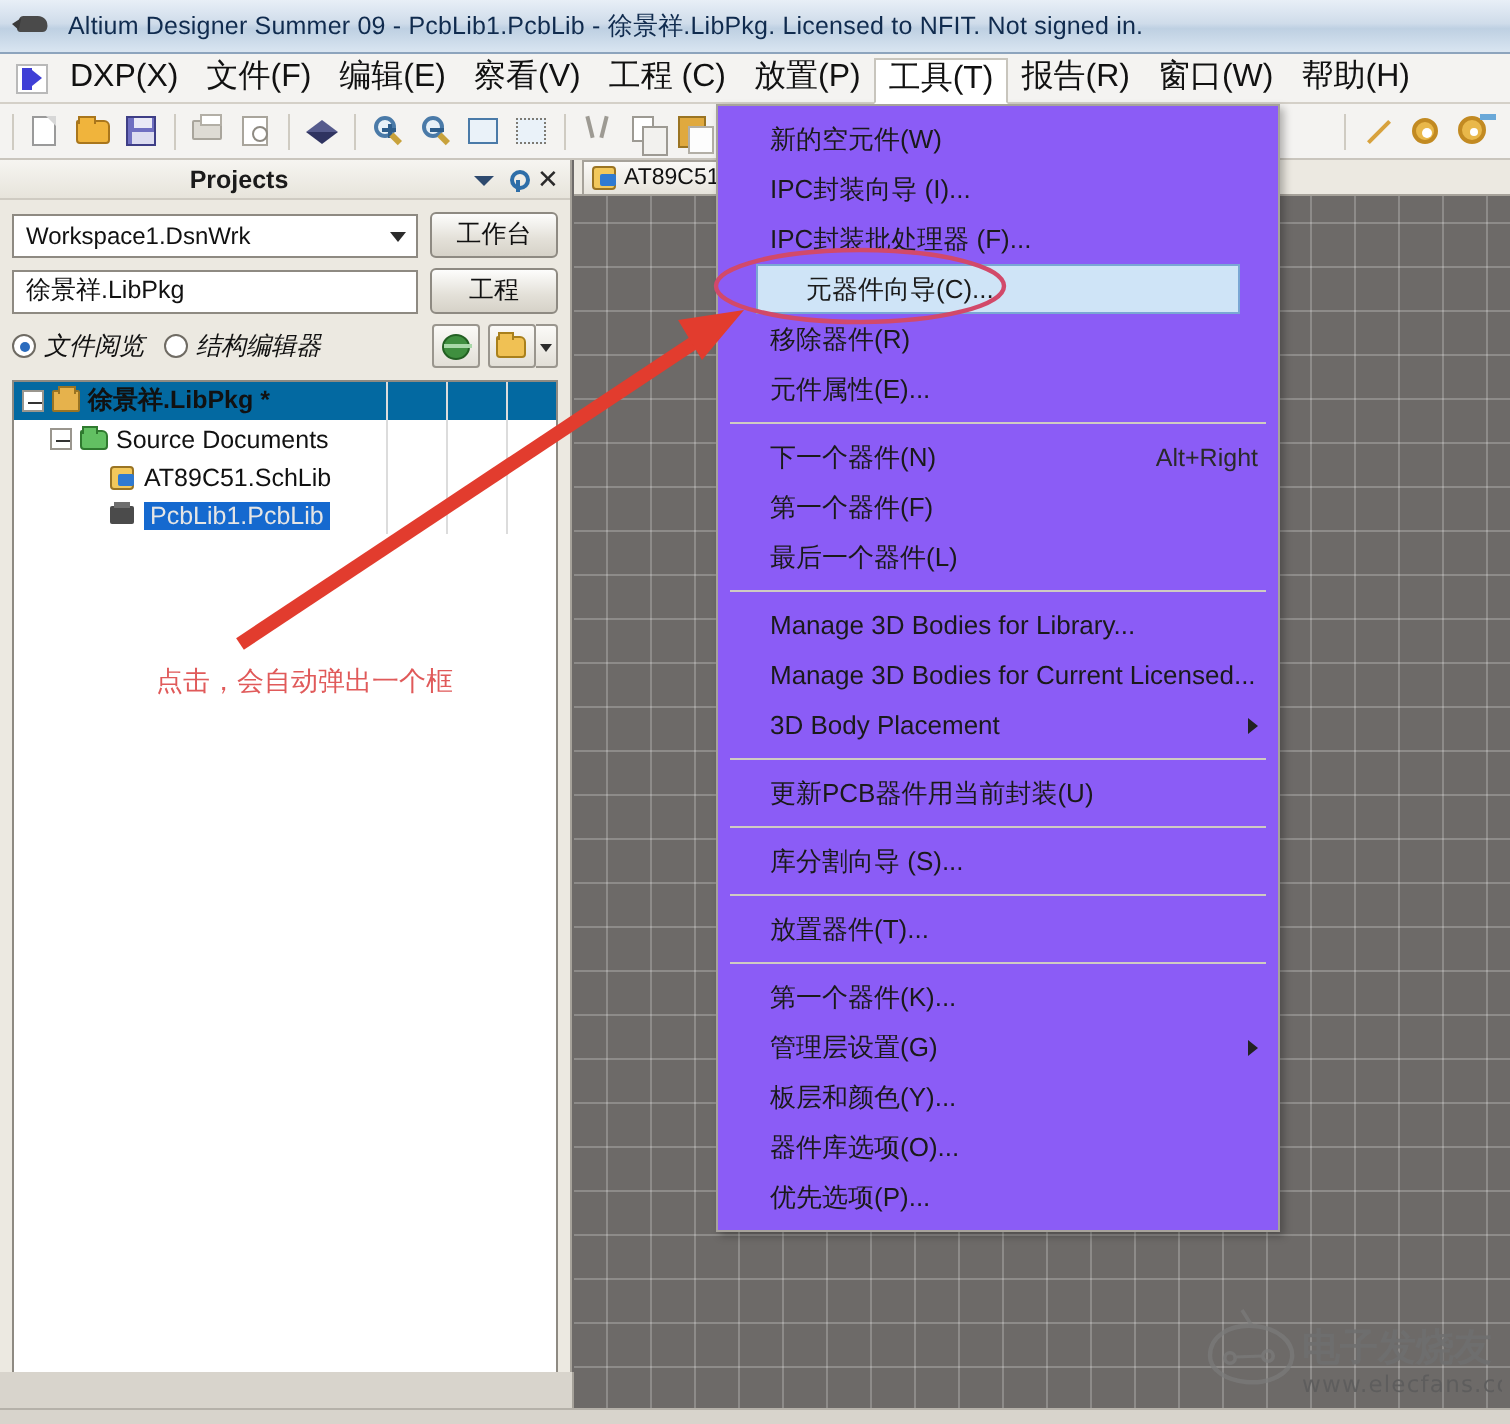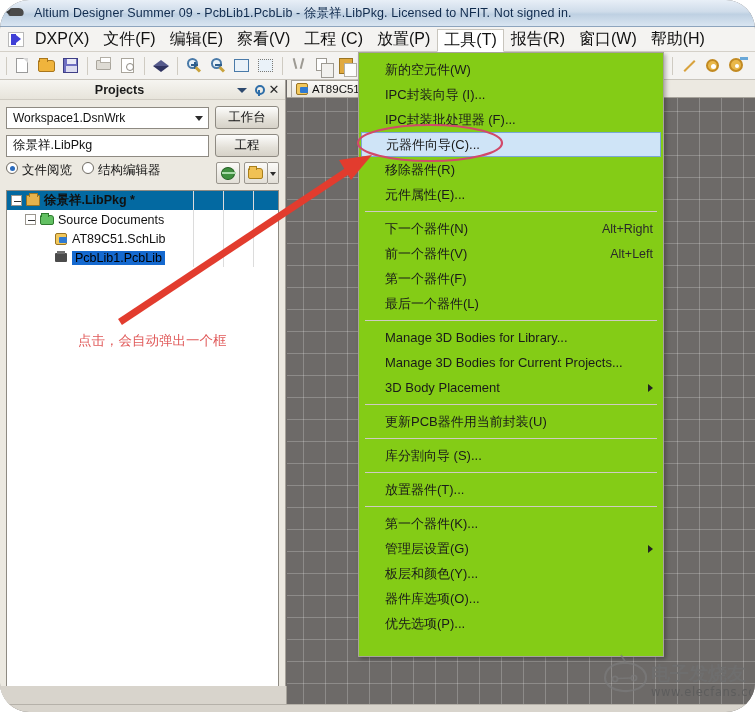--- a/index.html
+++ b/index.html
@@ -8,21 +8,20 @@
     width: 755px; height: 712px;
     overflow: hidden;
     font-family: "Liberation Sans", "DejaVu Sans", sans-serif;
     background: #ffffff;
   }
   #app {
     position: relative;
     width: 755px; height: 712px;
     background: #6d6a68;
     overflow: hidden;
-    border-radius: 29px;
   }
 
   
   .titlebar {
     position: absolute; left: 0; top: 0; width: 755px; height: 27px;
     background: linear-gradient(180deg,#e8eff7 0%, #cfdcea 45%, #bed0e2 55%, #d9e5f1 100%);
     border-bottom: 1px solid #8da4bd;
     display: flex; align-items: center;
   }
   .titlebar .tb-icon {
@@ -167,21 +166,21 @@
     width: 64px; height: 23px; margin-left: 6px;
     background: linear-gradient(180deg,#fdfdfc,#e3e0d8 60%,#d6d2c8);
     border:1px solid #8e8a82; border-radius:3px;
     font-size:12.5px; color:#111; display:flex; align-items:center; justify-content:center;
     cursor: pointer;
   }
   .textbox {
     flex:1; height:22px; background:#fff; border:1px solid #8e8a82;
     display:flex; align-items:center; padding-left:6px; font-size:12.5px; color:#111;
   }
-  .radio-row { display:flex; margin: 4px 0 6px 0; }
+  .radio-row { display:flex; align-items:center; margin: 4px 0 6px 0; font-style: italic; }
   .radio { width:12px; height:12px; border-radius:50%; border:1px solid #6f6b63;
     background:#fff; margin-right:4px; position:relative; flex:none; }
   .radio.on:after{content:""; position:absolute; left:2.5px; top:2.5px; width:5px;height:5px;
     border-radius:50%; background:#2a6bbd;}
   .radio-label{ font-size:12.5px; color:#111; margin-right:10px; }
   .icon-btn {
     width:24px; height:22px; border:1px solid #9a968e; border-radius:2px;
     background: linear-gradient(180deg,#fbfaf7,#e2dfd7);
     margin-left:4px; position:relative; cursor:pointer; flex:none;
   }
@@ -198,21 +197,21 @@
     border-left:3.5px solid transparent; border-right:3.5px solid transparent; border-top:4px solid #2b2b2b;}
 
   
   .tree {
     margin-top: 4px; height: 498px;
     background:#fff; border:1px solid #8e8a82;
     font-size: 12.5px; color:#111; overflow:hidden; position:relative;
   }
   .tnode { display:flex; align-items:center; height:19px; white-space:nowrap; }
   .tnode.sel-soft { background:#0369a1; }
-  .tnode .txt.hard { background:#1569cf; color:#000000; padding:0 3px; }
+  .tnode .txt.hard { background:#1569cf; color:#e5e5e5; padding:0 3px; }
   .tnode .txt.bold { font-weight:bold; }
   .expander {
     width:11px; height:11px; border:1px solid #9a968e; background:#fff;
     margin-right:3px; position:relative; flex:none; cursor:pointer;
   }
   .expander:before{content:""; position:absolute; left:2px; top:4.5px; width:7px; height:1.5px; background:#333;}
   .tree-icon{ width:16px; height:14px; margin-right:3px; position:relative; flex:none;}
   .ti-pkg{position:absolute; left:1px; top:1px; width:14px; height:11px;
     background:#e6b24c; border:1px solid #9a7423; border-radius:1px;}
   .ti-pkg:after{content:""; position:absolute; left:2px; top:-3px; width:7px;height:3px;
@@ -254,36 +253,36 @@
   .doctab {
     height:17px; display:flex; align-items:center; padding:0 8px 0 4px;
     background:linear-gradient(180deg,#fbfaf8,#e6e3db);
     border:1px solid #a6a29a; border-bottom:none; font-size:11.5px; color:#111;
     margin-left:4px;
   }
   .doctab .ti-sch{position:relative; left:0; top:0; width:12px;height:12px; margin-right:4px; flex:none;}
 
   
   .dropdown {
-    position:absolute; left:358px; top:52px; width:306px;
-    background:#84cc16; border:1px solid #a7a39b;
+    position:absolute; left:358px; top:52px; width:282px;
+    background:#8b5cf6; border:1px solid #a7a39b;
     box-shadow: 2px 2px 4px rgba(0,0,0,0.28);
-    padding: 4px 0 20px 0; z-index: 20;
+    padding: 4px 0 4px 0; z-index: 20;
   }
   .dd-item {
     height:25px; display:flex; align-items:center;
     padding-left: 26px; padding-right:10px;
     font-size: 13px; color:#1a1a1a; white-space:nowrap; cursor:default;
     position:relative;
   }
   .dd-item .lbl { flex:1; }
   .dd-item .acc { color:#2a2a2a; font-size:12.5px; margin-left: 16px; }
   .dd-item.hl {
     background: #cfe4f7; border:1px solid #7aa7d4;
-    height:25px; margin:0 2px; padding-left:24px;
+    height:25px; margin:0 19px; padding-left:24px;
   }
   .dd-item .sub {
     position:absolute; right:10px; top:9px; width:0;height:0;
     border-top:4px solid transparent; border-bottom:4px solid transparent; border-left:5px solid #222;
   }
   .dd-sep { height:1px; background:#cfcbc2; margin:4px 6px 4px 6px; }
 
   
   .overlay { position:absolute; left:0; top:0; width:755px; height:712px; pointer-events:none; z-index:40; }
 
@@ -502,35 +501,31 @@
       </div>
     <div class="dd-item">
         <span class="lbl">元件属性(E)...</span>
       </div>
     <div class="dd-sep"></div>
     <div class="dd-item">
         <span class="lbl">下一个器件(N)</span>
         <span class="acc">Alt+Right</span>
       </div>
     <div class="dd-item">
-        <span class="lbl">前一个器件(V)</span>
-        <span class="acc">Alt+Left</span>
-      </div>
-    <div class="dd-item">
         <span class="lbl">第一个器件(F)</span>
       </div>
     <div class="dd-item">
         <span class="lbl">最后一个器件(L)</span>
       </div>
     <div class="dd-sep"></div>
     <div class="dd-item">
         <span class="lbl">Manage 3D Bodies for Library...</span>
       </div>
     <div class="dd-item">
-        <span class="lbl">Manage 3D Bodies for Current Projects...</span>
+        <span class="lbl">Manage 3D Bodies for Current Licensed...</span>
       </div>
     <div class="dd-item">
         <span class="lbl">3D Body Placement</span>
         <span class="sub"></span>
       </div>
     <div class="dd-sep"></div>
     <div class="dd-item">
         <span class="lbl">更新PCB器件用当前封装(U)</span>
       </div>
     <div class="dd-sep"></div>

